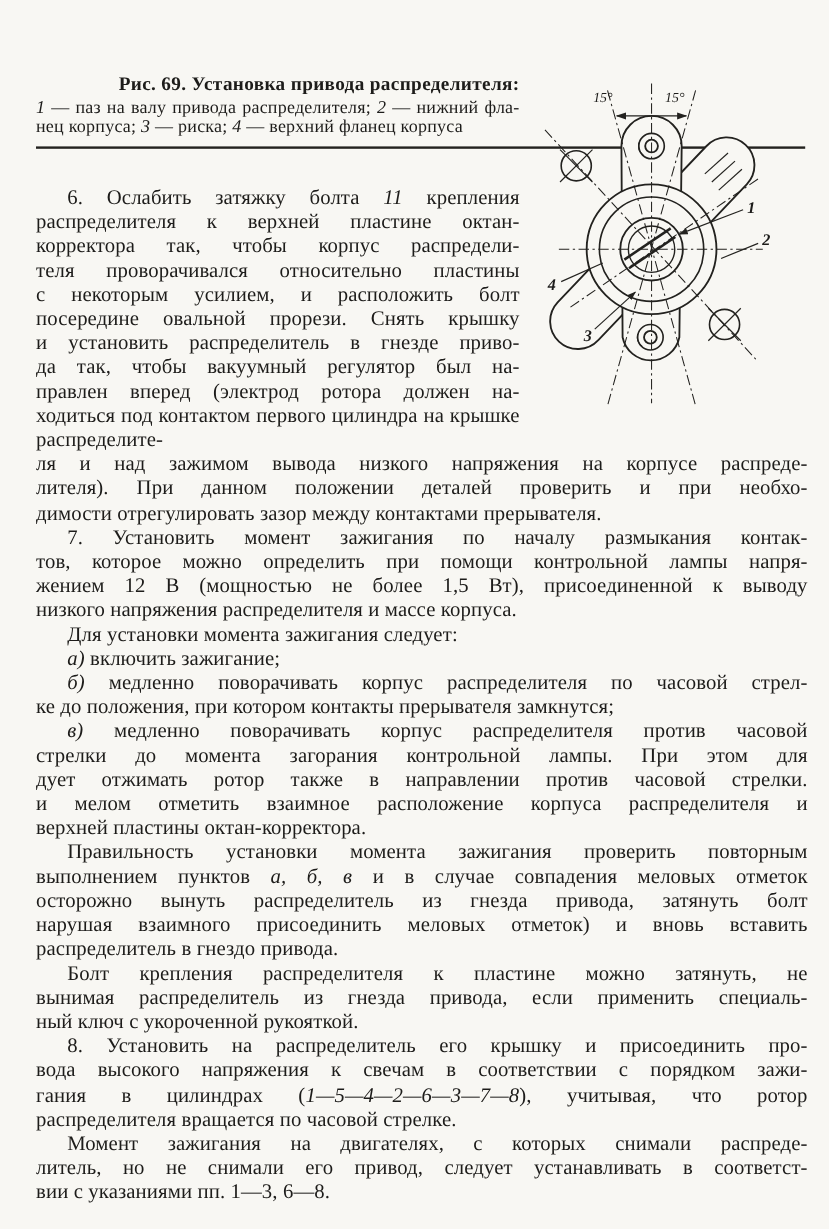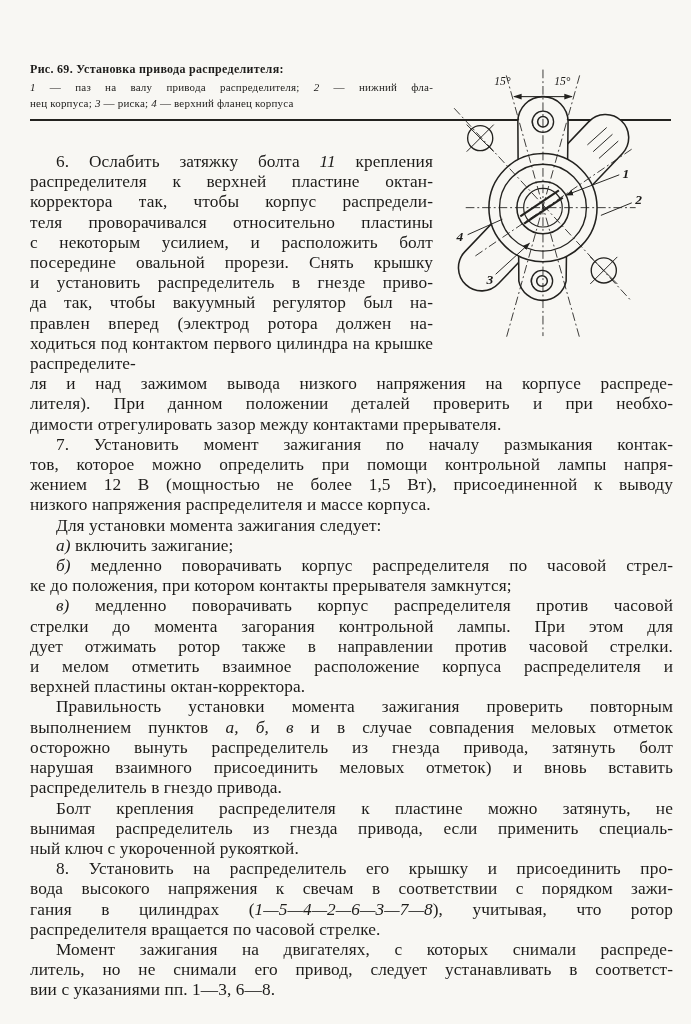--- a/index.html
+++ b/index.html
@@ -6,24 +6,24 @@
   body{
     width:691px;height:1024px;overflow:hidden;
     background:#f8f7f3;color:#1d1c1a;
     font-family:"Liberation Serif","DejaVu Serif",serif;
   }
   .page{position:relative;width:691px;height:964px;padding:34px 18px 0 30px;box-sizing:border-box;margin-top:24px;}
   .figure-wrap{float:right;width:234px;height:280px;margin:0 0 4px 6px;}
   .figure-wrap svg{display:block;}
   .caption{width:auto;}
   .caption-title{
-    text-align:left;font-weight:bold;font-size:12px;letter-spacing:.3px;
+    text-align:right;font-weight:bold;font-size:16px;letter-spacing:.3px;
     margin:4px 0 3px 0;
   }
-  .legend{font-size:11px;line-height:15.5px;letter-spacing:.2px;}
+  .legend{font-size:15px;line-height:15.5px;letter-spacing:.2px;}
   .legend .lg1{text-align:justify;text-align-last:justify;}
   .legend .lg2{text-align:left;}
   .rule{height:2px;background:#23221f;border:0;margin:8px 2px 0 0;}
   .body-text{margin-top:31px;}
   .ln{
     font-size:17.3px;line-height:20.2px;letter-spacing:.1px;
     text-align:justify;text-align-last:justify;
     white-space:normal;
   }
   .ln.last{text-align-last:left;}

